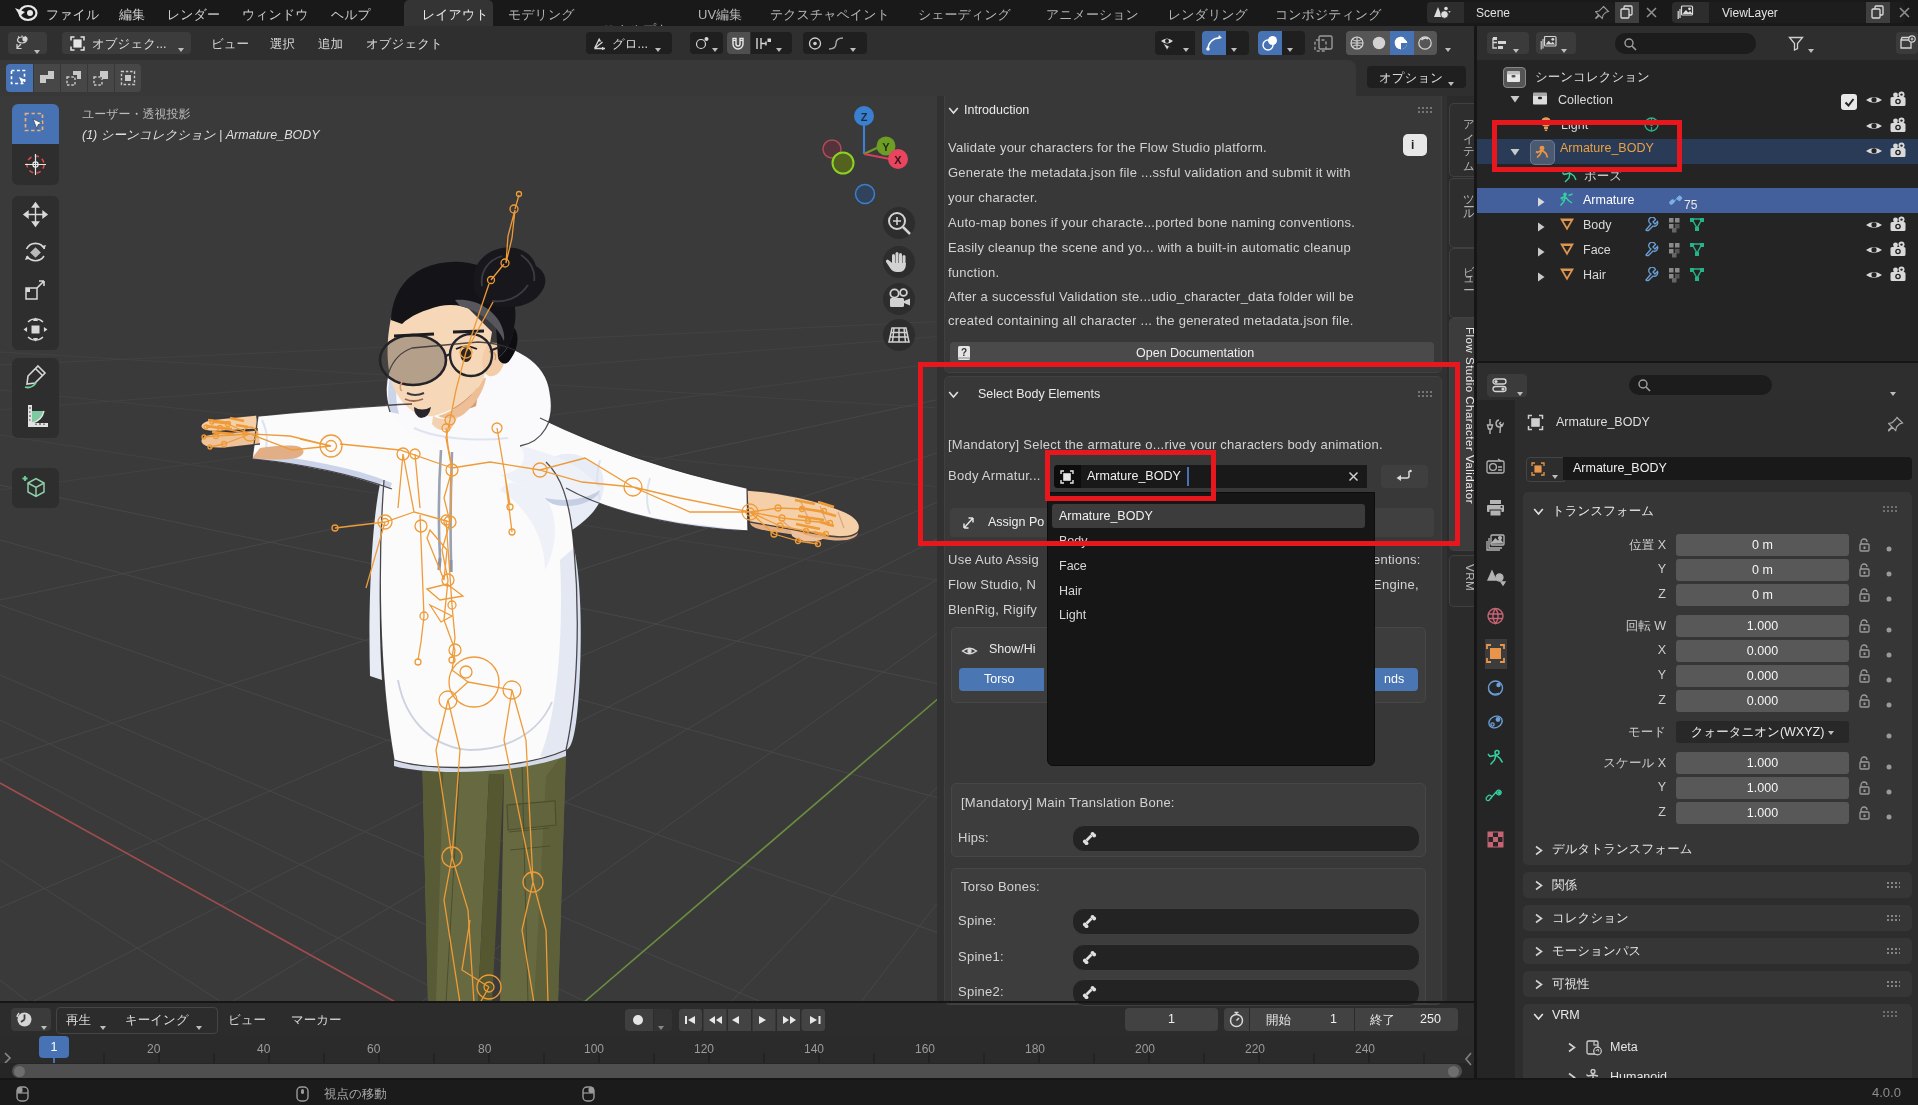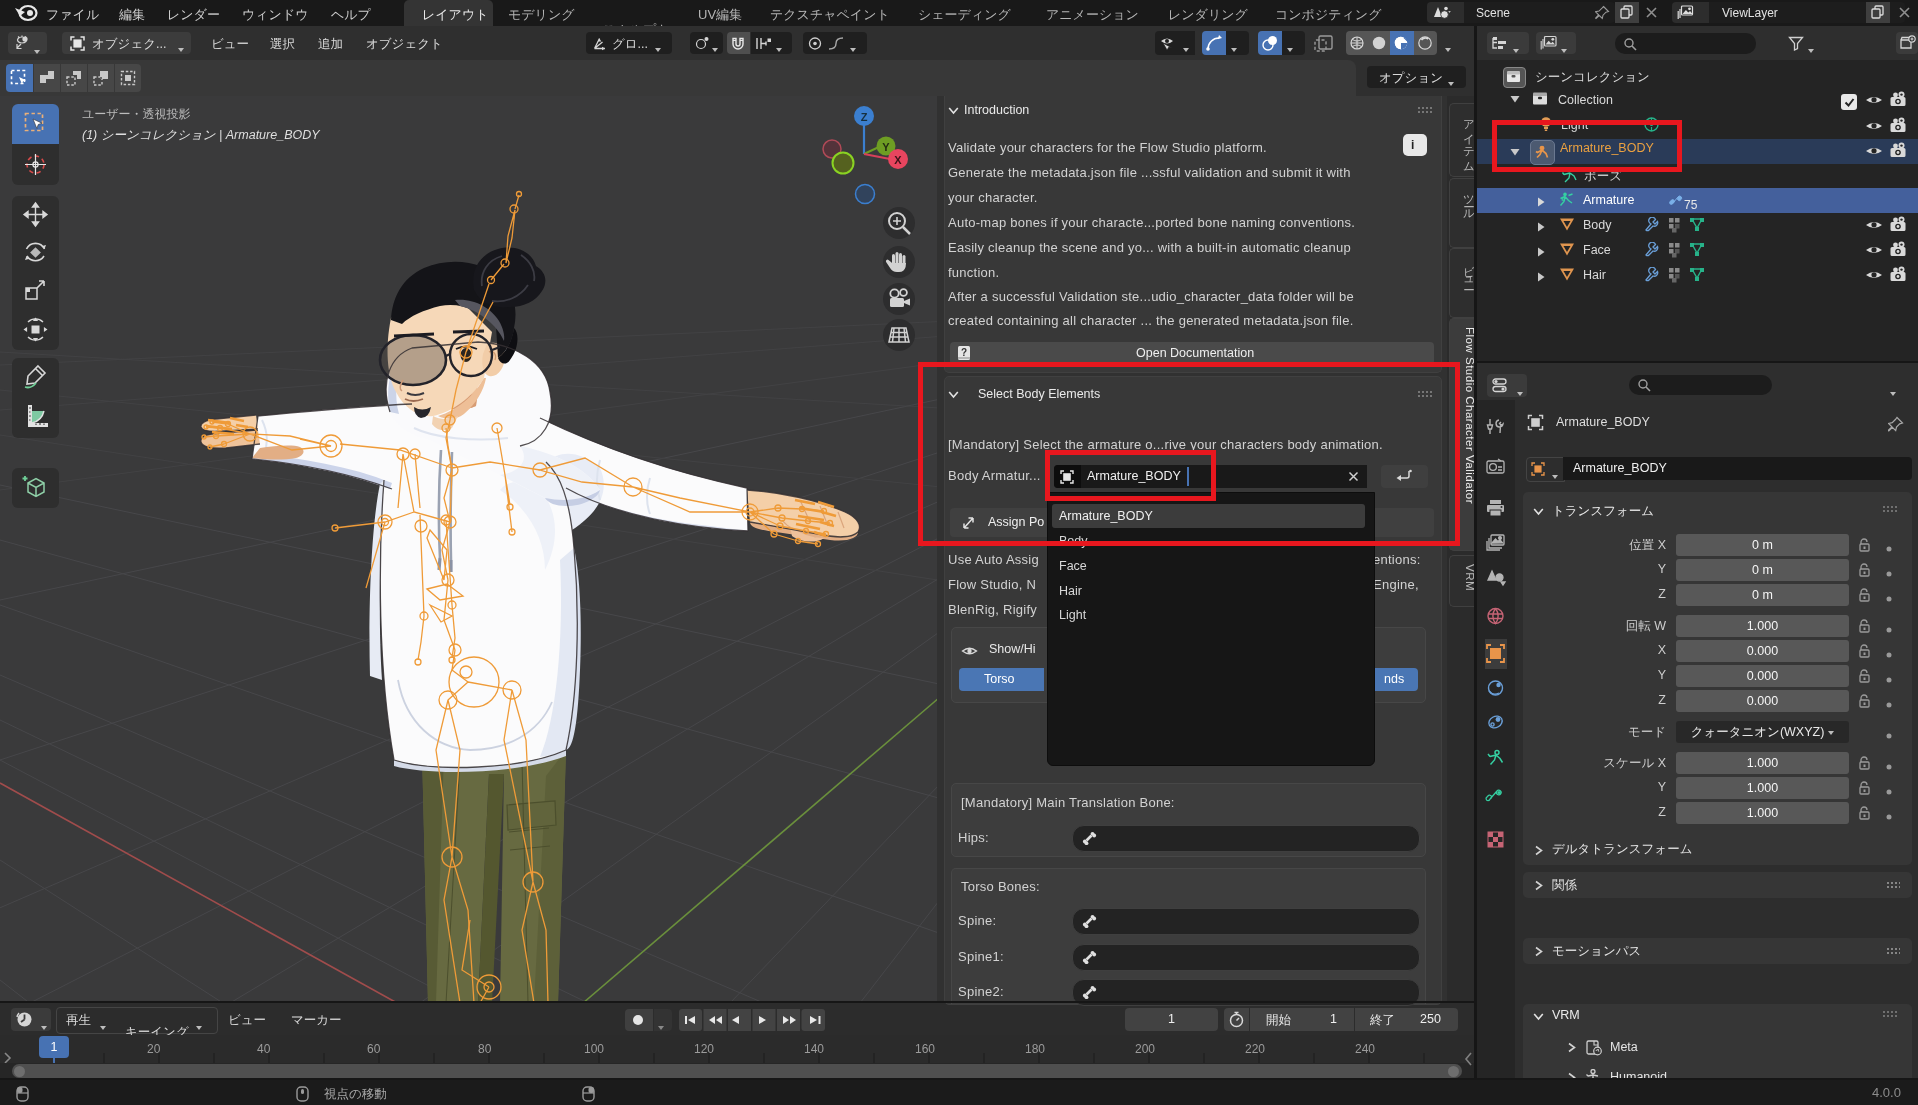--- a/index.html
+++ b/index.html
@@ -699,21 +699,21 @@
     <div class="abs" style="left:11px;top:5px;width:40px;height:23px;background:#3b3b3b;border-radius:4px;"></div>
     <svg class="abs" style="left:16px;top:8px;" width="17" height="17" viewBox="0 0 17 17">
         <circle cx="8.5" cy="8.5" r="7" fill="#d5d5d5"></circle>
         <path d="M8.5 8.5 L8.5 3.5 M8.5 8.5 L5 11" stroke="#3b3b3b" stroke-width="1.8" fill="none"></path>
         <path d="M3 2 a9 9 0 0 0 -2 4" fill="none" stroke="#d5d5d5" stroke-width="1.4"></path>
       </svg>
     <div class="abs" style="left:41px;top:15px;"><span class="v"></span></div>
     <div class="abs" style="left:56px;top:4px;width:160px;height:25px;border:1px solid #454545;border-radius:4px;"></div>
     <div class="abs txt htxt" style="left:66px;top:9px;">再生</div>
     <div class="abs" style="left:100px;top:15px;"><span class="v"></span></div>
-    <div class="abs txt htxt" style="left:125px;top:21px;">キーイング</div>
+    <div class="abs txt htxt" style="left:125px;top:9px;">キーイング</div>
     <div class="abs" style="left:196px;top:15px;"><span class="v"></span></div>
     <div class="abs txt htxt" style="left:228px;top:9px;">ビュー</div>
     <div class="abs txt htxt" style="left:291px;top:9px;">マーカー</div>
 
     <div class="abs" style="left:625px;top:6px;width:28px;height:22px;background:#3f3f3f;border-radius:4px 0 0 4px;"></div>
     <div class="abs" style="left:633px;top:12px;width:10px;height:10px;background:#e5e5e5;border-radius:50%;"></div>
     <div class="abs" style="left:654px;top:6px;width:18px;height:22px;background:#333;border-radius:0 4px 4px 0;"></div>
     <div class="abs" style="left:658px;top:15px;"><span class="v" style="border-top-color:#888;"></span></div>
     <svg class="abs" style="left:679px;top:6px;" width="147" height="22" viewBox="0 0 147 22">
       <rect x="0" y="0" width="23" height="22" rx="3" fill="#434343"></rect>
@@ -1162,25 +1162,37 @@
         <path d="M2 1.5 L7.5 5.5 L2 9.5" stroke="#d2d2d2" stroke-width="1.6" fill="none"></path>
       </svg>
     <div class="abs txt" style="left:75px;top:478px;font-size:12.5px;color:#e4e4e4;">デルタトランスフォーム</div>
 
     <div class="abs panelrow" style="top:509px;">
         <svg class="pr-arrow" width="9" height="11" viewBox="0 0 9 11">
           <path d="M2 1.5 L7.5 5.5 L2 9.5" stroke="#d2d2d2" stroke-width="1.6" fill="none"></path>
         </svg>
         <span>関係</span>
       </div>
+    <div class="abs panelrow" style="top:542px;">
+        <svg class="pr-arrow" width="9" height="11" viewBox="0 0 9 11">
+          <path d="M2 1.5 L7.5 5.5 L2 9.5" stroke="#d2d2d2" stroke-width="1.6" fill="none"></path>
+        </svg>
+        <span>コレクション</span>
+      </div>
     <div class="abs panelrow" style="top:575px;">
         <svg class="pr-arrow" width="9" height="11" viewBox="0 0 9 11">
           <path d="M2 1.5 L7.5 5.5 L2 9.5" stroke="#d2d2d2" stroke-width="1.6" fill="none"></path>
         </svg>
         <span>モーションパス</span>
+      </div>
+    <div class="abs panelrow" style="top:608px;">
+        <svg class="pr-arrow" width="9" height="11" viewBox="0 0 9 11">
+          <path d="M2 1.5 L7.5 5.5 L2 9.5" stroke="#d2d2d2" stroke-width="1.6" fill="none"></path>
+        </svg>
+        <span>可視性</span>
       </div>
     <div class="abs" style="left:46px;top:641px;width:389px;height:76px;background:#363636;border-radius:5px 5px 0 0;"></div>
     <svg class="abs" style="left:56px;top:649px;" width="11" height="9" viewBox="0 0 11 9">
         <path d="M1.2 2 L5.5 7 L9.8 2" stroke="#e2e2e2" stroke-width="1.6" fill="none"></path>
       </svg>
     <div class="abs txt" style="left:75px;top:645px;font-size:12.5px;color:#eaeaea;">VRM</div>
     <svg class="abs" style="left:406px;top:648px;" width="15" height="8" viewBox="0 0 15 8" opacity="0.5">
         <g fill="#aaa">
           <rect x="0" y="0" width="2" height="2"></rect>
           <rect x="4" y="0" width="2" height="2"></rect>

